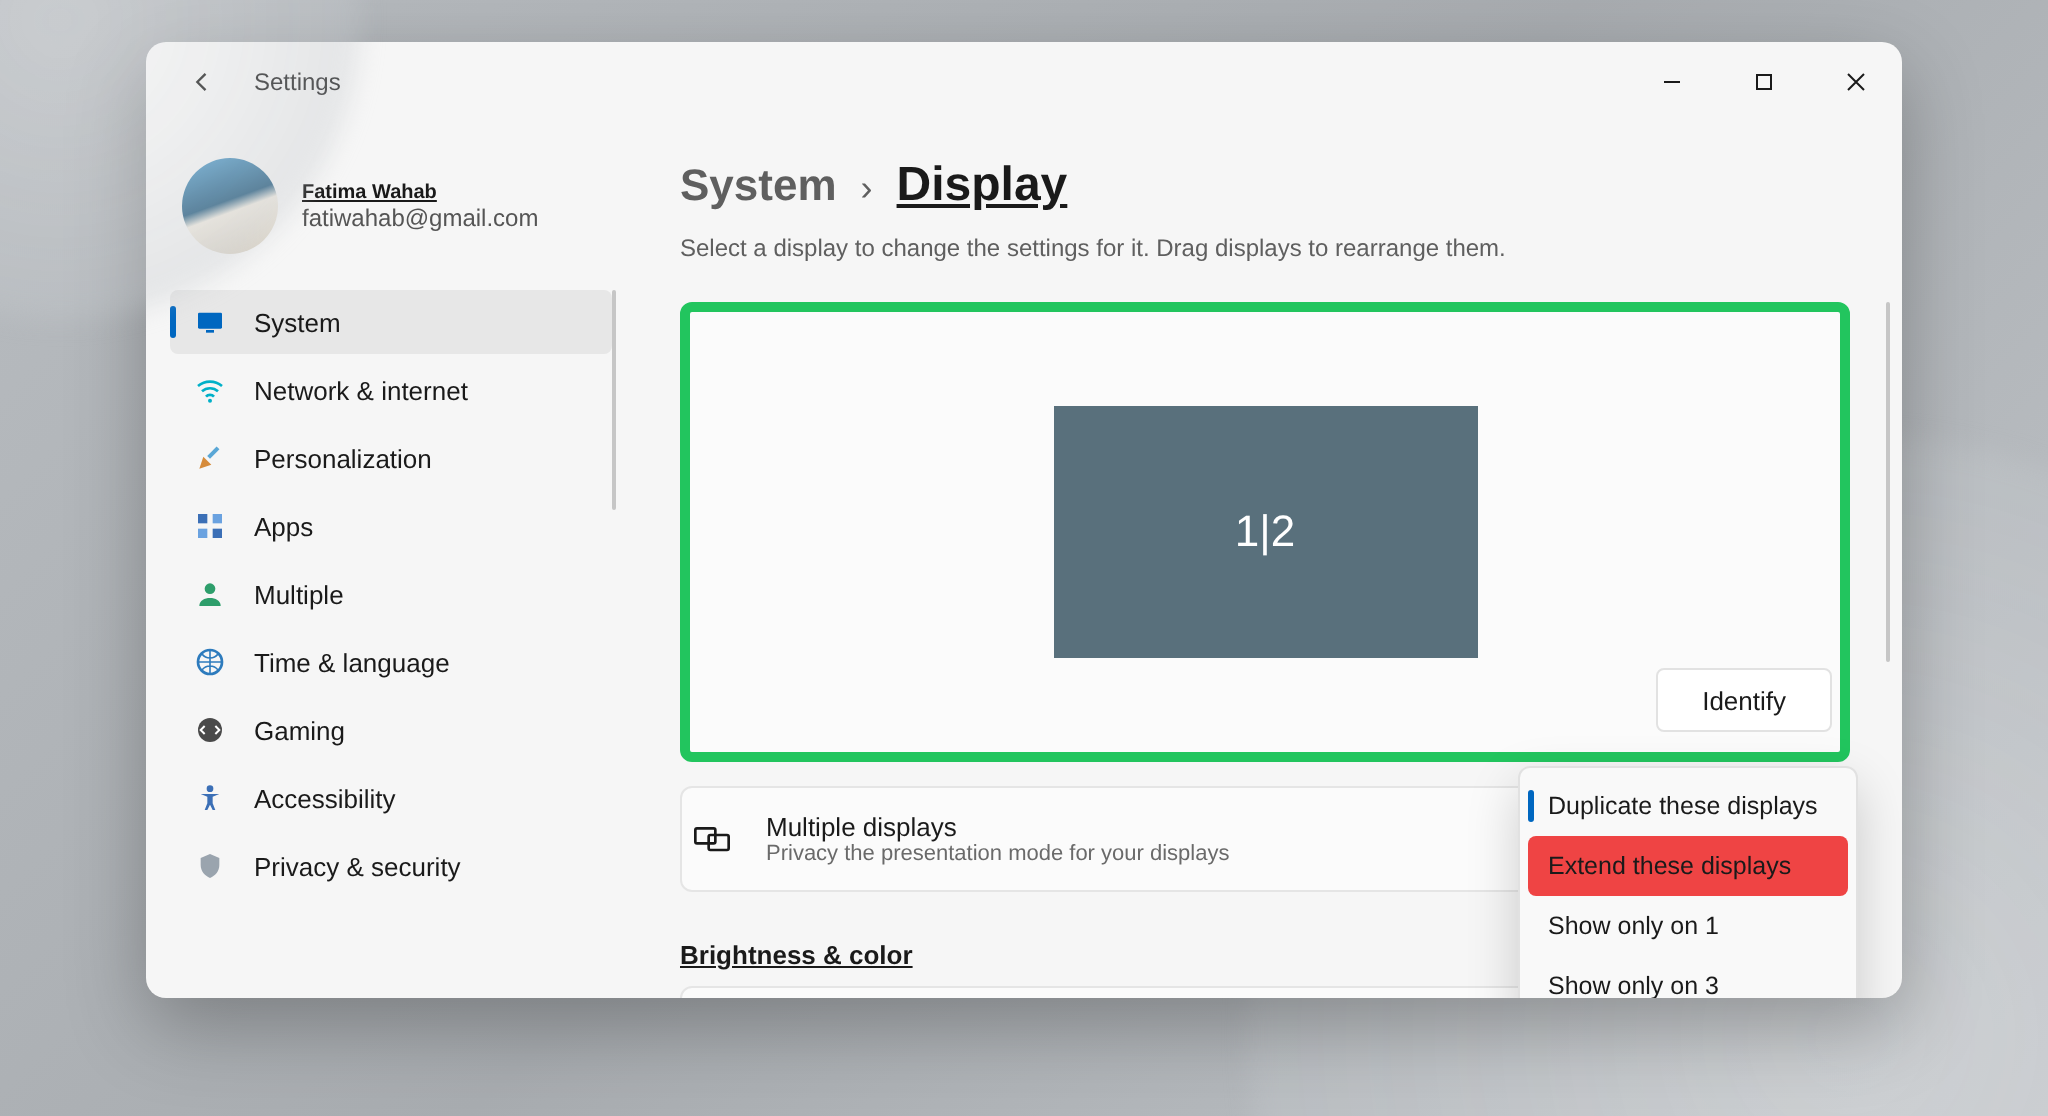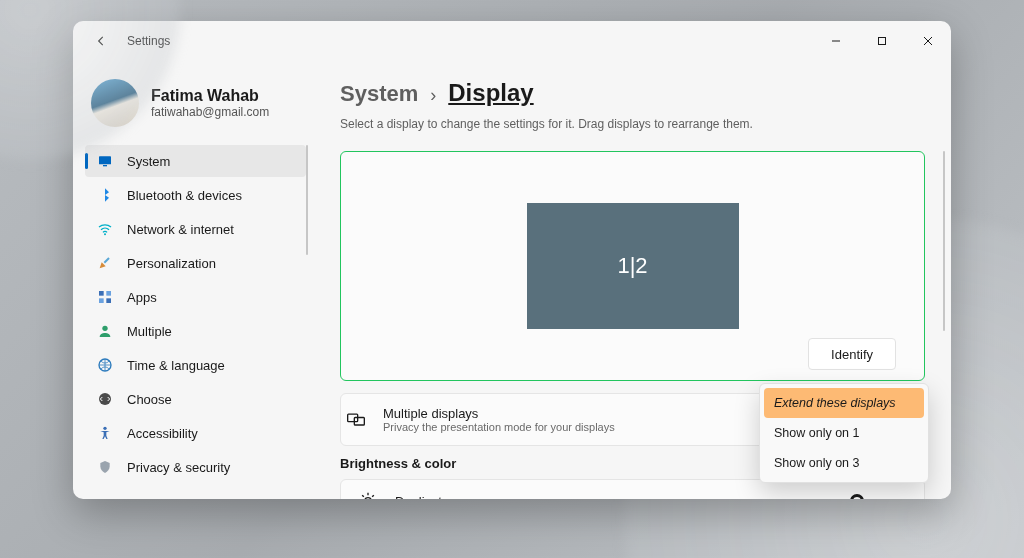--- a/index.html
+++ b/index.html
@@ -60,21 +60,21 @@
     display: flex;
     flex-direction: column;
   }
   .profile { display:flex; align-items:center; padding: 18px 6px 18px 6px; }
   .avatar {
     width: 48px; height: 48px; border-radius: 50%;
     background: linear-gradient(160deg, #5aa7d6 0%, #265e82 45%, #f2ede3 55%, #d7d0c4 100%);
     flex-shrink:0;
   }
   .profile-text { margin-left: 12px; }
-  .profile-name { font-size: 16px; font-weight: 600; color:#1a1a1a; }
+  .profile-name { font-size: 10px; font-weight: 600; color:#1a1a1a;text-decoration:underline; }
   .profile-email { font-size: 12px; color:#555; }
 
   .search {
     display:flex; align-items:center;
     background:#fff; border:1px solid #e2e2e2; border-bottom:1px solid #9b9b9b;
     border-radius:4px; height:32px; padding:0 10px; margin-bottom:14px;
   }
   .search input {
     flex:1; border:none; outline:none; background:transparent;
     font-size:13px; color:#333;
@@ -108,32 +108,32 @@
     overflow:hidden; position:relative;
   }
   .breadcrumb { display:flex; align-items:baseline; gap:12px; margin-bottom:10px; }
   .bc-parent { font-size:22px; color:#5f5f5f; font-weight:600; }
   .bc-sep { color:#5f5f5f; font-size:18px; }
   .bc-current { font-size:24px; font-weight:600; color:#1a1a1a;text-decoration:underline; }
 
   .hint { font-size:12px; color:#5f5f5f; margin-bottom:20px; }
 
   .arrangebox {
-    border:1px solid #22c55e; border-radius:6px; background:#fbfbfb;
+    border:5px solid #22c55e; border-radius:6px; background:#fbfbfb;
     height:230px; position:relative; overflow:visible;
     display:flex; flex-direction:column;
   }
   .arrange-canvas { flex:1; display:flex; align-items:center; justify-content:center; }
   .monitor-rect {
     width:212px; height:126px; background:#59707c;
     color:#fff; display:flex; align-items:center; justify-content:center;
     font-size:22px; font-weight:300;
   }
   .arrange-actions {
-    position:absolute; right:28px; bottom:10px;
+    position:absolute; right:4px; bottom:10px;
     display:flex; gap:12px; 
   }
   .btn {
     background:#fff; border:1px solid #e2e2e2; border-radius:4px;
     height:32px; padding:0 22px; font-size:13px; color:#1a1a1a;
   }
 
   
   .dropdown {
     position:absolute; right:22px; top:322px;
@@ -144,32 +144,32 @@
   }
   .dd-item {
     font-size:12.5px; color:#1a1a1a;
     padding:8px 10px; border-radius:4px;
     position:relative;
   }
   .dd-item.current::before {
     content:""; position:absolute; left:0; top:7px; bottom:7px; width:3px;
     background:#0067c0; border-radius:2px;
   }
-  .dd-item.hover { background:#fdba74;font-style:italic; }
+  .dd-item.hover { background:#ef4444; }
 
   .setting-row {
     margin-top:12px; border:1px solid #e5e5e5; border-radius:6px; background:#fbfbfb;
     display:flex; align-items:center; padding:12px 4px;
   }
   .setting-icon { width:22px; height:22px; margin-right:16px; display:flex; align-items:center; justify-content:center; }
   .setting-icon svg { width:20px; height:20px; stroke:#1a1a1a; fill:none; }
   .setting-title { font-size:13px; color:#1a1a1a; }
   .setting-sub { font-size:11px; color:#6a6a6a; }
 
-  .section-header { font-size:13px; font-weight:600; margin-top:10px; color:#1a1a1a; }
+  .section-header { font-size:13px; font-weight:600; margin-top:24px; color:#1a1a1a;text-decoration:underline; }
 
   .slider-peek {
     margin-top:8px; border:1px solid #e5e5e5; border-radius:6px; background:#fbfbfb;
     display:flex; align-items:center; padding:10px 16px;
   }
   .slider-track { flex:1; height:4px; background:#8a8a8a; margin-left:12px; position:relative; border-radius:2px; }
   .slider-thumb {
     position:absolute; right:18px; top:-5px; width:14px; height:14px;
     background:#fff; border:3px solid #1a1a1a; border-radius:50%;
   }
@@ -230,28 +230,20 @@
         <div class="nav-item selected">
           <span class="nav-icon">
             <svg viewBox="0 0 24 24">
                 <rect x="3" y="5" width="18" height="12" rx="1" fill="#0067c0"></rect>
                 <rect x="9" y="18" width="6" height="2" fill="#0067c0"></rect>
               </svg>
           </span>
           <span>System</span>
         </div>
 
-        <div class="nav-item">
-          <span class="nav-icon">
-            <svg viewBox="0 0 24 24">
-                <path d="M12 2v20l6-6-6-4 6-4-6-6z" fill="#1e88e5"></path>
-              </svg>
-          </span>
-          <span>Bluetooth &amp; devices</span>
-        </div>
 
         <div class="nav-item">
           <span class="nav-icon">
             <svg viewBox="0 0 24 24">
                 <path d="M3 9a14 14 0 0118 0M6 13a9 9 0 0112 0M9 17a4 4 0 016 0" stroke="#00b0c8" stroke-width="2" fill="none"></path>
                 <circle cx="12" cy="20" r="1.5" fill="#00b0c8"></circle>
               </svg>
           </span>
           <span>Network &amp; internet</span>
         </div>
@@ -298,21 +290,21 @@
           <span>Time &amp; language</span>
         </div>
 
         <div class="nav-item">
           <span class="nav-icon">
             <svg viewBox="0 0 24 24">
                 <circle cx="12" cy="12" r="9" fill="#4a4a4a"></circle>
                 <path d="M8 9l-3 3 3 3M16 9l3 3-3 3" stroke="#fff" stroke-width="1.5" fill="none"></path>
               </svg>
           </span>
-          <span>Choose</span>
+          <span>Gaming</span>
         </div>
 
         <div class="nav-item">
           <span class="nav-icon">
             <svg viewBox="0 0 24 24">
                 <circle cx="12" cy="5" r="2.5" fill="#3b6fb6"></circle>
                 <path d="M5 9h14l-5 2v5l2 5h-2l-2-4-2 4H8l2-5v-5z" fill="#3b6fb6"></path>
               </svg>
           </span>
           <span>Accessibility</span>
@@ -346,20 +338,21 @@
           <div class="monitor-rect">
             <span>1|2</span>
           </div>
         </div>
         <div class="arrange-actions">
           <button class="btn">Identify</button>
         </div>
       </div>
 
       <div class="dropdown">
+        <div class="dd-item current">Duplicate these displays</div>
         <div class="dd-item hover">Extend these displays</div>
         <div class="dd-item">Show only on 1</div>
         <div class="dd-item">Show only on 3</div>
       </div>
 
       <div class="setting-row">
         <span class="setting-icon">
           <svg viewBox="0 0 24 24" stroke-width="1.6">
               <rect x="2" y="5" width="12" height="9" rx="1"></rect>
               <rect x="10" y="9" width="12" height="9" rx="1"></rect>

